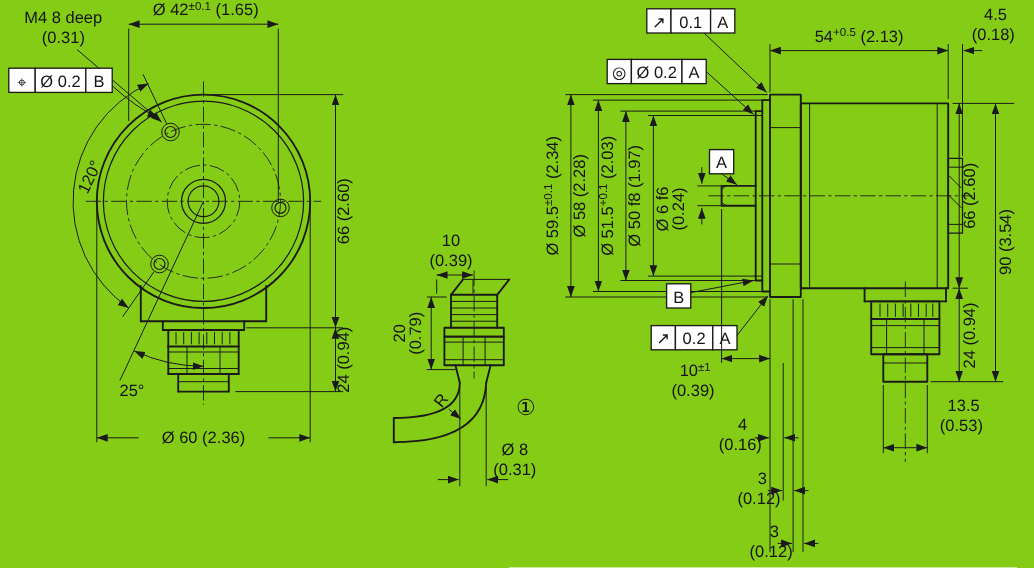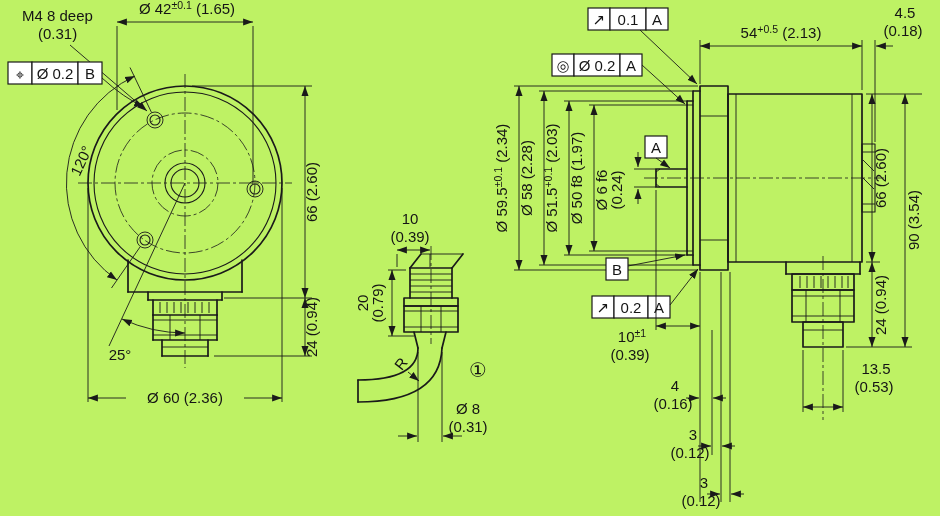--- a/index.html
+++ b/index.html
@@ -1,16 +1,16 @@
 <!DOCTYPE html>
 <html><head>
 <meta charset="utf-8">
 <style>
   html,body{margin:0;padding:0;background:#fff;}
-  .stage{width:940px;height:516px;background:#bef264;position:relative;overflow:hidden;}
+  .stage{width:940px;height:516px;background:#84cc16;position:relative;overflow:hidden;}
   svg text{font-family:"Liberation Sans","DejaVu Sans",sans-serif;font-size:15px;fill:#151515;}
   svg .sm{font-size:10.5px;}
   svg .cl1{font-size:20px;}
   .ol{fill:none;stroke:#1a1a1a;stroke-width:1.7;stroke-linejoin:round;stroke-linecap:round;}
   .ol2{fill:none;stroke:#1a1a1a;stroke-width:1.1;stroke-linejoin:round;}
   .thin{fill:none;stroke:#1a1a1a;stroke-width:0.9;}
   .cl{fill:none;stroke:#1a1a1a;stroke-width:0.8;stroke-dasharray:14 3 3 3;}
   .gdt{fill:#fff;stroke:#1a1a1a;stroke-width:1.2;}
   .mid{text-anchor:middle;}
 </style>

